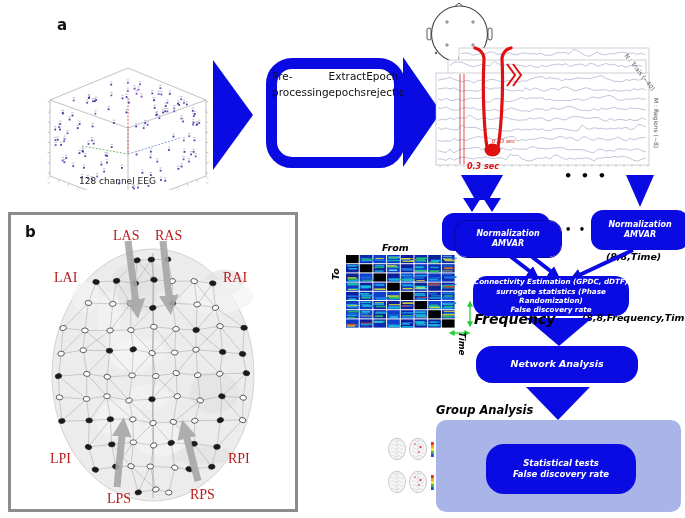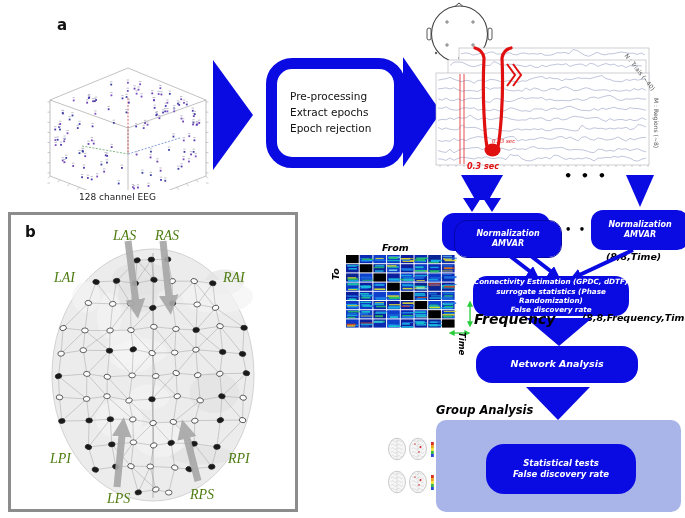--- a/index.html
+++ b/index.html
@@ -9,29 +9,29 @@
   .panel-label{font-weight:bold;font-size:15px;color:#111;}
   .caption{font-size:9px;color:#222;}
   .blue{background:#0a0ae2;}
   .blue-box{position:absolute;background:#0a0ae2;color:#fff;font-weight:bold;font-style:italic;
             display:flex;flex-direction:column;align-items:center;justify-content:center;
             text-align:center;line-height:1.3;}
   .tri-right{position:absolute;background:#0a0ae2;clip-path:polygon(0 0,0 100%,100% 50%);}
   .tri-down{position:absolute;background:#0a0ae2;clip-path:polygon(0 0,100% 0,50% 100%);}
   .trap-down{position:absolute;background:#0a0ae2;clip-path:polygon(0 0,100% 0,66% 100%,34% 100%);}
   .proc-box{position:absolute;background:#fff;border:11px solid #0a0ae2;border-radius:26px;
-            display:flex;flex-direction:column;justify-content:center;padding-left:13px;
+            display:flex;flex-direction:row;justify-content:center;padding-left:13px;
             font-size:10.5px;color:#111;line-height:1.5;}
   .dim-label{position:absolute;font-weight:bold;font-style:italic;color:#000;}
   .red-label{position:absolute;color:#e01010;font-style:italic;}
   .rot-label{position:absolute;color:#555;}
   .dots{position:absolute;font-weight:bold;color:#000;letter-spacing:2px;}
   .group-panel{position:absolute;background:#a9b5e9;border-radius:10px;}
   #panelb{position:absolute;left:8px;top:212px;width:284px;height:294px;border:3px solid #8c8c8c;background:#fff;}
-  .pb-label{position:absolute;font-family:"Liberation Serif","DejaVu Serif",serif;color:#4d7c0f;font-size:14px;font-style:italic;}
+  .pb-label{position:absolute;font-family:"Liberation Serif","DejaVu Serif",serif;color:#b91c1c;font-size:14px;}
   svg{display:block;}
 </style>
 </head>
 <body>
 
 <div id="fig">
 
   <span class="abs panel-label" style="left:57px;top:16px">a</span>
 
   <svg id="scatter3d" class="abs" style="left:18px;top:40px" width="205" height="150" viewBox="0 0 205 150">
@@ -326,21 +326,21 @@
       <rect x="86.54176466664306" y="112.1409059949433" width="2.4" height="0.9" fill="#b9b9c9"></rect>
       <rect x="86.84176466664306" y="114.4409059949433" width="1.8" height="1.8" fill="#4a3bb0"></rect>
       <rect x="159.98057783050928" y="61.72694040670234" width="2.4" height="0.9" fill="#b9b9c9"></rect>
       <rect x="160.28057783050926" y="64.02694040670234" width="1.8" height="1.8" fill="#4a3bb0"></rect>
       <rect x="99.50629605005166" y="140.29548535809576" width="2.4" height="0.9" fill="#b9b9c9"></rect>
       <rect x="99.80629605005166" y="142.59548535809574" width="1.8" height="1.8" fill="#3a3f9e"></rect>
       <rect x="72.64231513934372" y="97.16430593148135" width="2.4" height="0.9" fill="#b9b9c9"></rect>
       <rect x="72.94231513934372" y="99.46430593148135" width="1.8" height="1.8" fill="#7a4fc0"></rect>
     </svg>
 
-  <span class="abs caption" style="left:79px;top:192px">128 channel EEG</span>
+  <span class="abs caption" style="left:79px;top:176px">128 channel EEG</span>
 
   <div class="tri-right" style="left:213px;top:60px;width:40px;height:110px"></div>
 
   <div class="proc-box" style="left:266px;top:58px;width:104px;height:88px">
     <span>Pre-processing</span>
     <span>Extract epochs</span>
     <span>Epoch rejection</span>
   </div>
 
   <div class="tri-right" style="left:403px;top:57px;width:38px;height:110px"></div>

